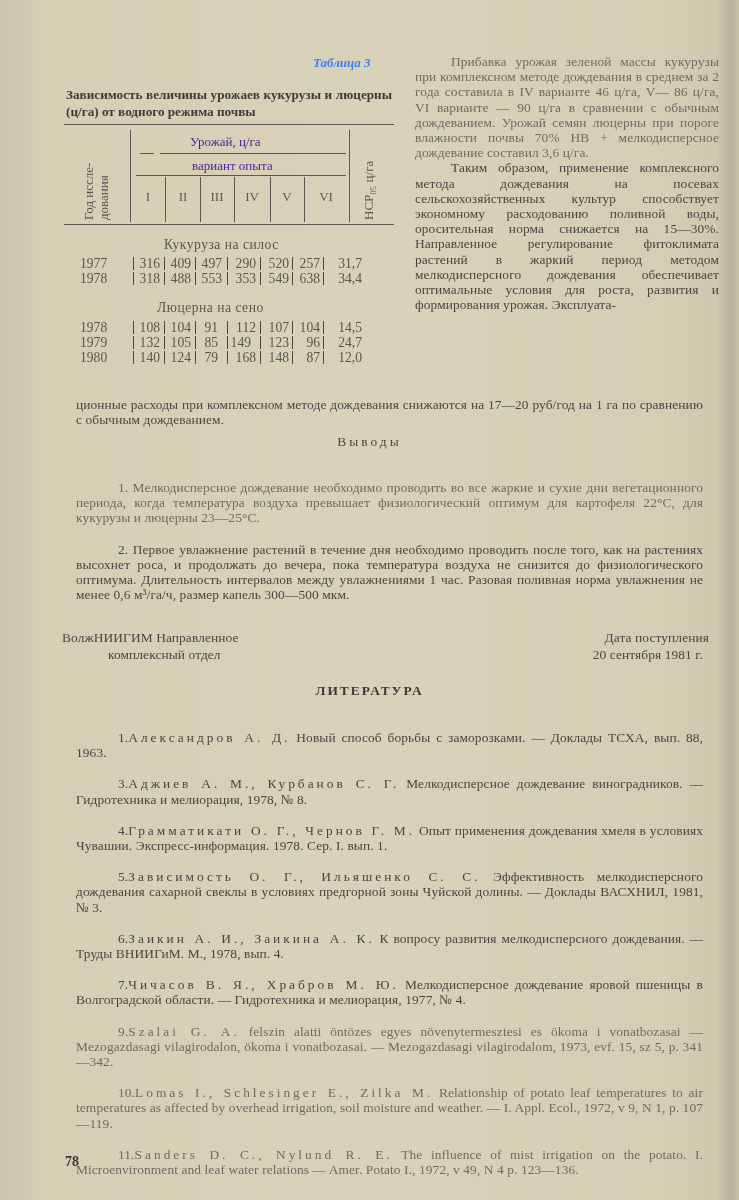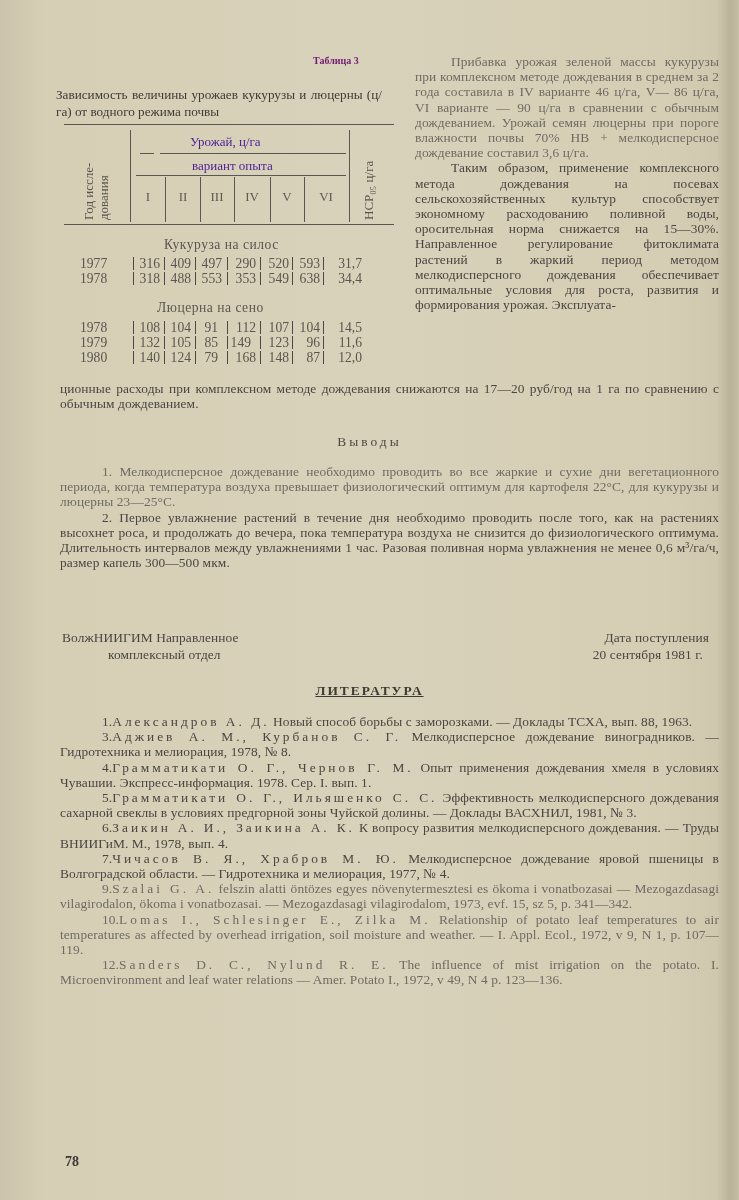--- a/index.html
+++ b/index.html
@@ -8,44 +8,44 @@
     background: linear-gradient(90deg, #cbc3ab 0%, #d6cfb6 6%, #d9d2ba 50%, #d5ceb5 90%, #cfc8ae 97%, #b9b29a 98.8%, #c6bfa6 100%);
     font-family: "Liberation Serif", "DejaVu Serif", serif;
     color: #4a4540;
     position: relative;
   }
   .abs { position: absolute; }
   .txt { font-size: 13.4px; line-height: 15.2px; letter-spacing: 0.1px; }
   .faint { color: #6f6a62; }
 
   
-  #table-label { left: 313px; top: 55px; font-weight: bold; font-size: 10px; color: #701a75; }
-  #table-title { left: 56px; top: 86px; width: 326px; font-weight: normal; font-size: 13.2px; line-height: 17px; color: #3f3a35; text-align: justify; }
+  #table-label { left: 313px; top: 55px; font-style: italic; font-weight: bold; font-size: 13px; color: #3b82f6; }
+  #table-title { left: 66px; top: 86px; width: 326px; font-weight: bold; font-size: 13.2px; line-height: 17px; color: #3f3a35; text-align: justify; }
   .hline { position: absolute; height: 1px; background: #5b5650; }
   .vline { position: absolute; width: 1px; background: #5b5650; }
   .vert { position: absolute; writing-mode: vertical-rl; transform: rotate(180deg); font-size: 13px; line-height: 14px; color: #59544d; white-space: nowrap; }
   .hdr { position: absolute; font-size: 13px; color: #4c1d95; white-space: nowrap; }
   .roman { position: absolute; font-size: 13px; color: #5e5952; top: 189px; width: 30px; text-align: center; }
   .section { position: absolute; font-size: 13.6px; color: #5b564f; letter-spacing: 0.5px; white-space: nowrap; }
   .row { position: absolute; left: 80px; height: 15px; font-size: 13.6px; color: #5a554e; white-space: nowrap; }
   .row span { position: absolute; top: 0; text-align: right; }
   .row .yr { left: 0; text-align: left; }
   .row .bar { position: absolute; top: 1px; width: 1px; height: 13px; background: #4d4842; }
 
   
   #right-col { left: 415px; top: 54px; width: 304px; text-align: justify; }
   #right-col p { margin: 0; }
   .indent { text-indent: 36px; }
 
   
   .fw { left: 60px; width: 659px; text-align: justify; }
-  .fw p { margin: 0; }
+  .fw p { margin: 16px; }
   .para-indent { text-indent: 42px; }
   #concl-title { left: 0; width: 739px; top: 434px; text-align: center; font-size: 13.4px; letter-spacing: 3px; color: #4d4842; }
-  #lit-title { left: 0; width: 739px; top: 683px; text-align: center; font-size: 13.4px; font-weight: bold; letter-spacing: 2px; color: #3e3935; text-decoration: underline; }
+  #lit-title { left: 0; width: 739px; top: 683px; text-align: center; font-size: 13.4px; font-weight: bold; letter-spacing: 2px; color: #3e3935; }
   .spaced { letter-spacing: 3px; }
   #page-num { left: 65px; top: 1154px; font-size: 14px; font-weight: bold; color: #3e3935; }
 </style>
 </head>
 <body>
 
 <div class="abs" id="table-label">Таблица 3</div>
 <div class="abs" id="table-title">Зависимость величины урожаев кукурузы и люцерны (ц/га) от водного режима почвы</div>
 
 <div>
@@ -85,21 +85,21 @@
     <span style="left:55px;width:25px">316</span>
     <i class="bar" style="left:84px"></i>
     <span style="left:85px;width:26px">409</span>
     <i class="bar" style="left:115px"></i>
     <span style="left:116px;width:26px">497</span>
     <i class="bar" style="left:147px"></i>
     <span style="left:150px;width:26px">290</span>
     <i class="bar" style="left:180px"></i>
     <span style="left:183px;width:26px">520</span>
     <i class="bar" style="left:212px"></i>
-    <span style="left:214px;width:26px">593</span>
+    <span style="left:214px;width:26px">257</span>
     <i class="bar" style="left:243px"></i>
     <span style="left:250px;width:32px">31,7</span>
   </div>
   <div class="row" style="top:271px;">
     <span class="yr">1978</span>
     <i class="bar" style="left:53px"></i>
     <span style="left:55px;width:25px">318</span>
     <i class="bar" style="left:84px"></i>
     <span style="left:85px;width:26px">488</span>
     <i class="bar" style="left:115px"></i>
@@ -140,21 +140,21 @@
     <span style="left:85px;width:26px">105</span>
     <i class="bar" style="left:115px"></i>
     <span style="left:116px;width:22px">85</span>
     <i class="bar" style="left:147px"></i>
     <span style="left:145px;width:26px">149</span>
     <i class="bar" style="left:180px"></i>
     <span style="left:183px;width:26px">123</span>
     <i class="bar" style="left:212px"></i>
     <span style="left:214px;width:26px">96</span>
     <i class="bar" style="left:243px"></i>
-    <span style="left:250px;width:32px">11,6</span>
+    <span style="left:250px;width:32px">24,7</span>
   </div>
   <div class="row" style="top:350px;">
     <span class="yr">1980</span>
     <i class="bar" style="left:53px"></i>
     <span style="left:55px;width:25px">140</span>
     <i class="bar" style="left:84px"></i>
     <span style="left:85px;width:26px">124</span>
     <i class="bar" style="left:115px"></i>
     <span style="left:116px;width:22px">79</span>
     <i class="bar" style="left:147px"></i>
@@ -190,21 +190,21 @@
 <div class="abs txt" style="right:30px; top:630px; text-align:center;">
   <div style="padding-left:18px;">Дата поступления</div>
   <div style="margin-top:2px;">20 сентября 1981 г.</div>
 </div>
 
 <div class="abs" id="lit-title">ЛИТЕРАТУРА</div>
 <div class="abs txt fw" style="top:714px;">
   <p class="para-indent"><span>1.</span><span class="spaced">Александров А. Д.</span><span> Новый способ борьбы с заморозками. — Доклады ТСХА, вып. 88, 1963.</span></p>
   <p class="para-indent"><span>3.</span><span class="spaced">Аджиев А. М., Курбанов С. Г.</span><span> Мелкодисперсное дождевание виноградников. — Гидротехника и мелиорация, 1978, № 8.</span></p>
   <p class="para-indent"><span>4.</span><span class="spaced">Грамматикати О. Г., Чернов Г. М.</span><span> Опыт применения дождевания хмеля в условиях Чувашии. Экспресс-информация. 1978. Сер. I. вып. 1.</span></p>
-  <p class="para-indent"><span>5.</span><span class="spaced">Грамматикати О. Г., Ильяшенко С. С.</span><span> Эффективность мелкодисперсного дождевания сахарной свеклы в условиях предгорной зоны Чуйской долины. — Доклады ВАСХНИЛ, 1981, № 3.</span></p>
+  <p class="para-indent"><span>5.</span><span class="spaced">Зависимость О. Г., Ильяшенко С. С.</span><span> Эффективность мелкодисперсного дождевания сахарной свеклы в условиях предгорной зоны Чуйской долины. — Доклады ВАСХНИЛ, 1981, № 3.</span></p>
   <p class="para-indent"><span>6.</span><span class="spaced">Заикин А. И., Заикина А. К.</span><span> К вопросу развития мелкодисперсного дождевания. — Труды ВНИИГиМ. М., 1978, вып. 4.</span></p>
   <p class="para-indent"><span>7.</span><span class="spaced">Чичасов В. Я., Храбров М. Ю.</span><span> Мелкодисперсное дождевание яровой пшеницы в Волгоградской области. — Гидротехника и мелиорация, 1977, № 4.</span></p>
   <p class="para-indent faint"><span>9.</span><span class="spaced">Szalai G. A.</span><span> felszin alatti öntözes egyes növenytermesztesi es ökoma i vonatbozasai — Mezogazdasagi vilagirodalon, ökoma i vonatbozasai. — Mezogazdasagi vilagirodalom, 1973, evf. 15, sz 5, p. 341—342.</span></p>
   <p class="para-indent faint"><span>10.</span><span class="spaced">Lomas I., Schlesinger E., Zilka M.</span><span> Relationship of potato leaf temperatures to air temperatures as affected by overhead irrigation, soil moisture and weather. — I. Appl. Ecol., 1972, v 9, N 1, p. 107—119.</span></p>
-  <p class="para-indent faint"><span>12.</span><span class="spaced">Sanders D. C., Nylund R. E.</span><span> The influence of mist irrigation on the potato. I. Microenvironment and leaf water relations — Amer. Potato I., 1972, v 49, N 4 p. 123—136.</span></p>
+  <p class="para-indent faint"><span>11.</span><span class="spaced">Sanders D. C., Nylund R. E.</span><span> The influence of mist irrigation on the potato. I. Microenvironment and leaf water relations — Amer. Potato I., 1972, v 49, N 4 p. 123—136.</span></p>
 </div>
 
 <div class="abs" id="page-num">78</div>
 
 </body></html>

